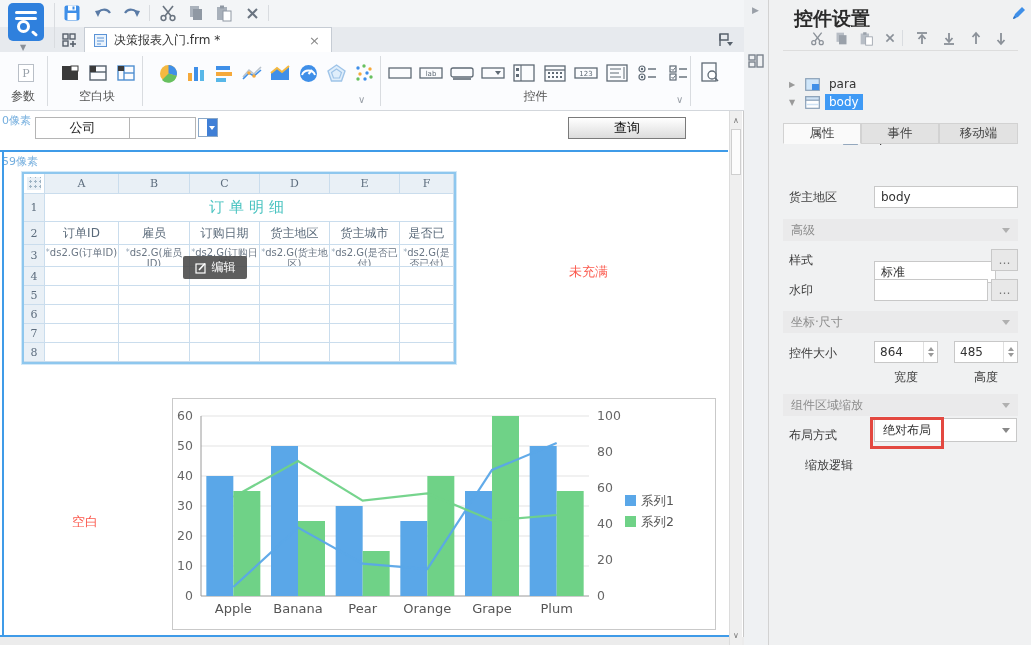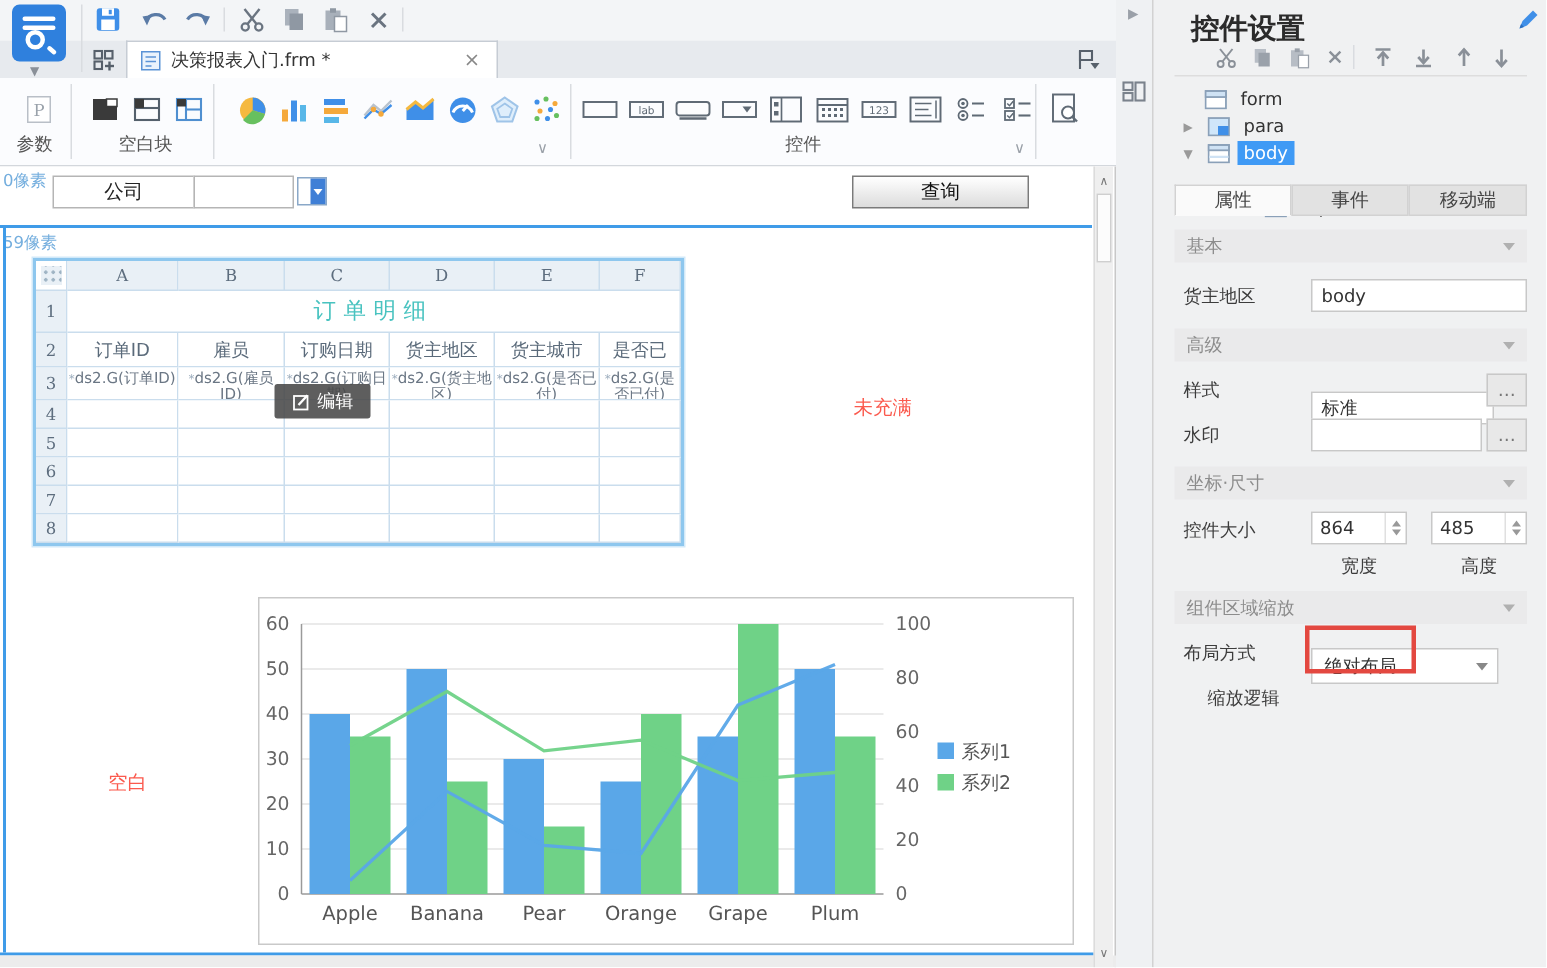--- a/index.html
+++ b/index.html
@@ -582,27 +582,20 @@
         </svg>
     </div>
     <div class="ptool" style="left:222px">
       <svg width="14" height="15" viewBox="0 0 14 15">
           <line x1="7" y1="2" x2="7" y2="13" stroke="#8a9098" stroke-width="1.8"></line>
           <path d="M3.5 9 L7 13 L10.5 9" fill="none" stroke="#8a9098" stroke-width="1.8"></path>
         </svg>
     </div>
     <div class="abs" style="left:14px;top:50px;width:235px;height:1px;background:#dddddd"></div>
 
-    <div class="tree-row" style="top:57px">
-      <svg class="ticon" style="left:34px" viewBox="0 0 15 13">
-          <rect x="0.7" y="0.7" width="13.6" height="11.6" fill="#fff" stroke="#8aa0b8" stroke-width="1.2"></rect>
-          <rect x="0.7" y="0.7" width="13.6" height="4" fill="#cfe2f4" stroke="#8aa0b8" stroke-width="1.2"></rect>
-        </svg>
-      <span class="tlabel" style="left:54px">form</span>
-    </div>
     <div class="tree-row" style="top:75px">
       <span class="tarrow" style="left:20px">▶</span>
       <svg class="ticon" style="left:36px" viewBox="0 0 15 13">
           <rect x="0.7" y="0.7" width="13.6" height="11.6" fill="#cfe6fa" stroke="#8aa0b8" stroke-width="1.2"></rect>
           <rect x="7" y="6" width="7" height="6" fill="#3f8fe8"></rect>
         </svg>
       <span class="tlabel" style="left:56px">para</span>
     </div>
     <div class="tree-row" style="top:93px">
       <span class="tarrow" style="left:20px">▼</span>
@@ -617,24 +610,20 @@
       <svg class="ticon" style="left:74px" viewBox="0 0 15 13">
           <rect x="0.7" y="0.7" width="13.6" height="11.6" fill="#fff" stroke="#8aa0b8" stroke-width="1.2"></rect>
         </svg>
       <span class="tlabel" style="left:94px">report0</span>
     </div>
 
     <div class="ptab sel" style="left:14px">属性</div>
     <div class="ptab" style="left:92px">事件</div>
     <div class="ptab" style="left:170px;width:79px">移动端</div>
 
-    <div class="psec" style="top:153px">
-      <span>基本</span>
-        <span class="tri"></span>
-    </div>
     <div class="plabel" style="left:20px;top:189px">货主地区</div>
     <div class="pinput" style="left:105px;top:186px;width:144px">body</div>
 
     <div class="psec" style="top:219px">
       <span>高级</span>
         <span class="tri"></span>
     </div>
     <div class="plabel" style="left:20px;top:252px">样式</div>
     <div class="pinput" style="left:105px;top:261px;width:122px">标准</div>
     <div class="dots-btn" style="left:222px;top:249px">…</div>
@@ -663,21 +652,21 @@
         </span>
     </div>
     <div class="centerlabel" style="left:105px;top:369px;width:64px">宽度</div>
     <div class="centerlabel" style="left:185px;top:369px;width:64px">高度</div>
 
     <div class="psec" style="top:394px">
       <span>组件区域缩放</span>
         <span class="tri"></span>
     </div>
     <div class="plabel" style="left:20px;top:427px">布局方式</div>
-    <div class="combo" style="left:105px;top:432px;width:125px">
+    <div class="combo" style="left:105px;top:418px;width:143px">
       <span>绝对布局</span>
       <span class="ca"></span>
     </div>
     <div class="redbox" style="left:101px;top:417px;width:74px;height:32px"></div>
 
     <div class="plabel" style="left:36px;top:457px">缩放逻辑</div>
   </div>
 </div>
 
 </body></html>

